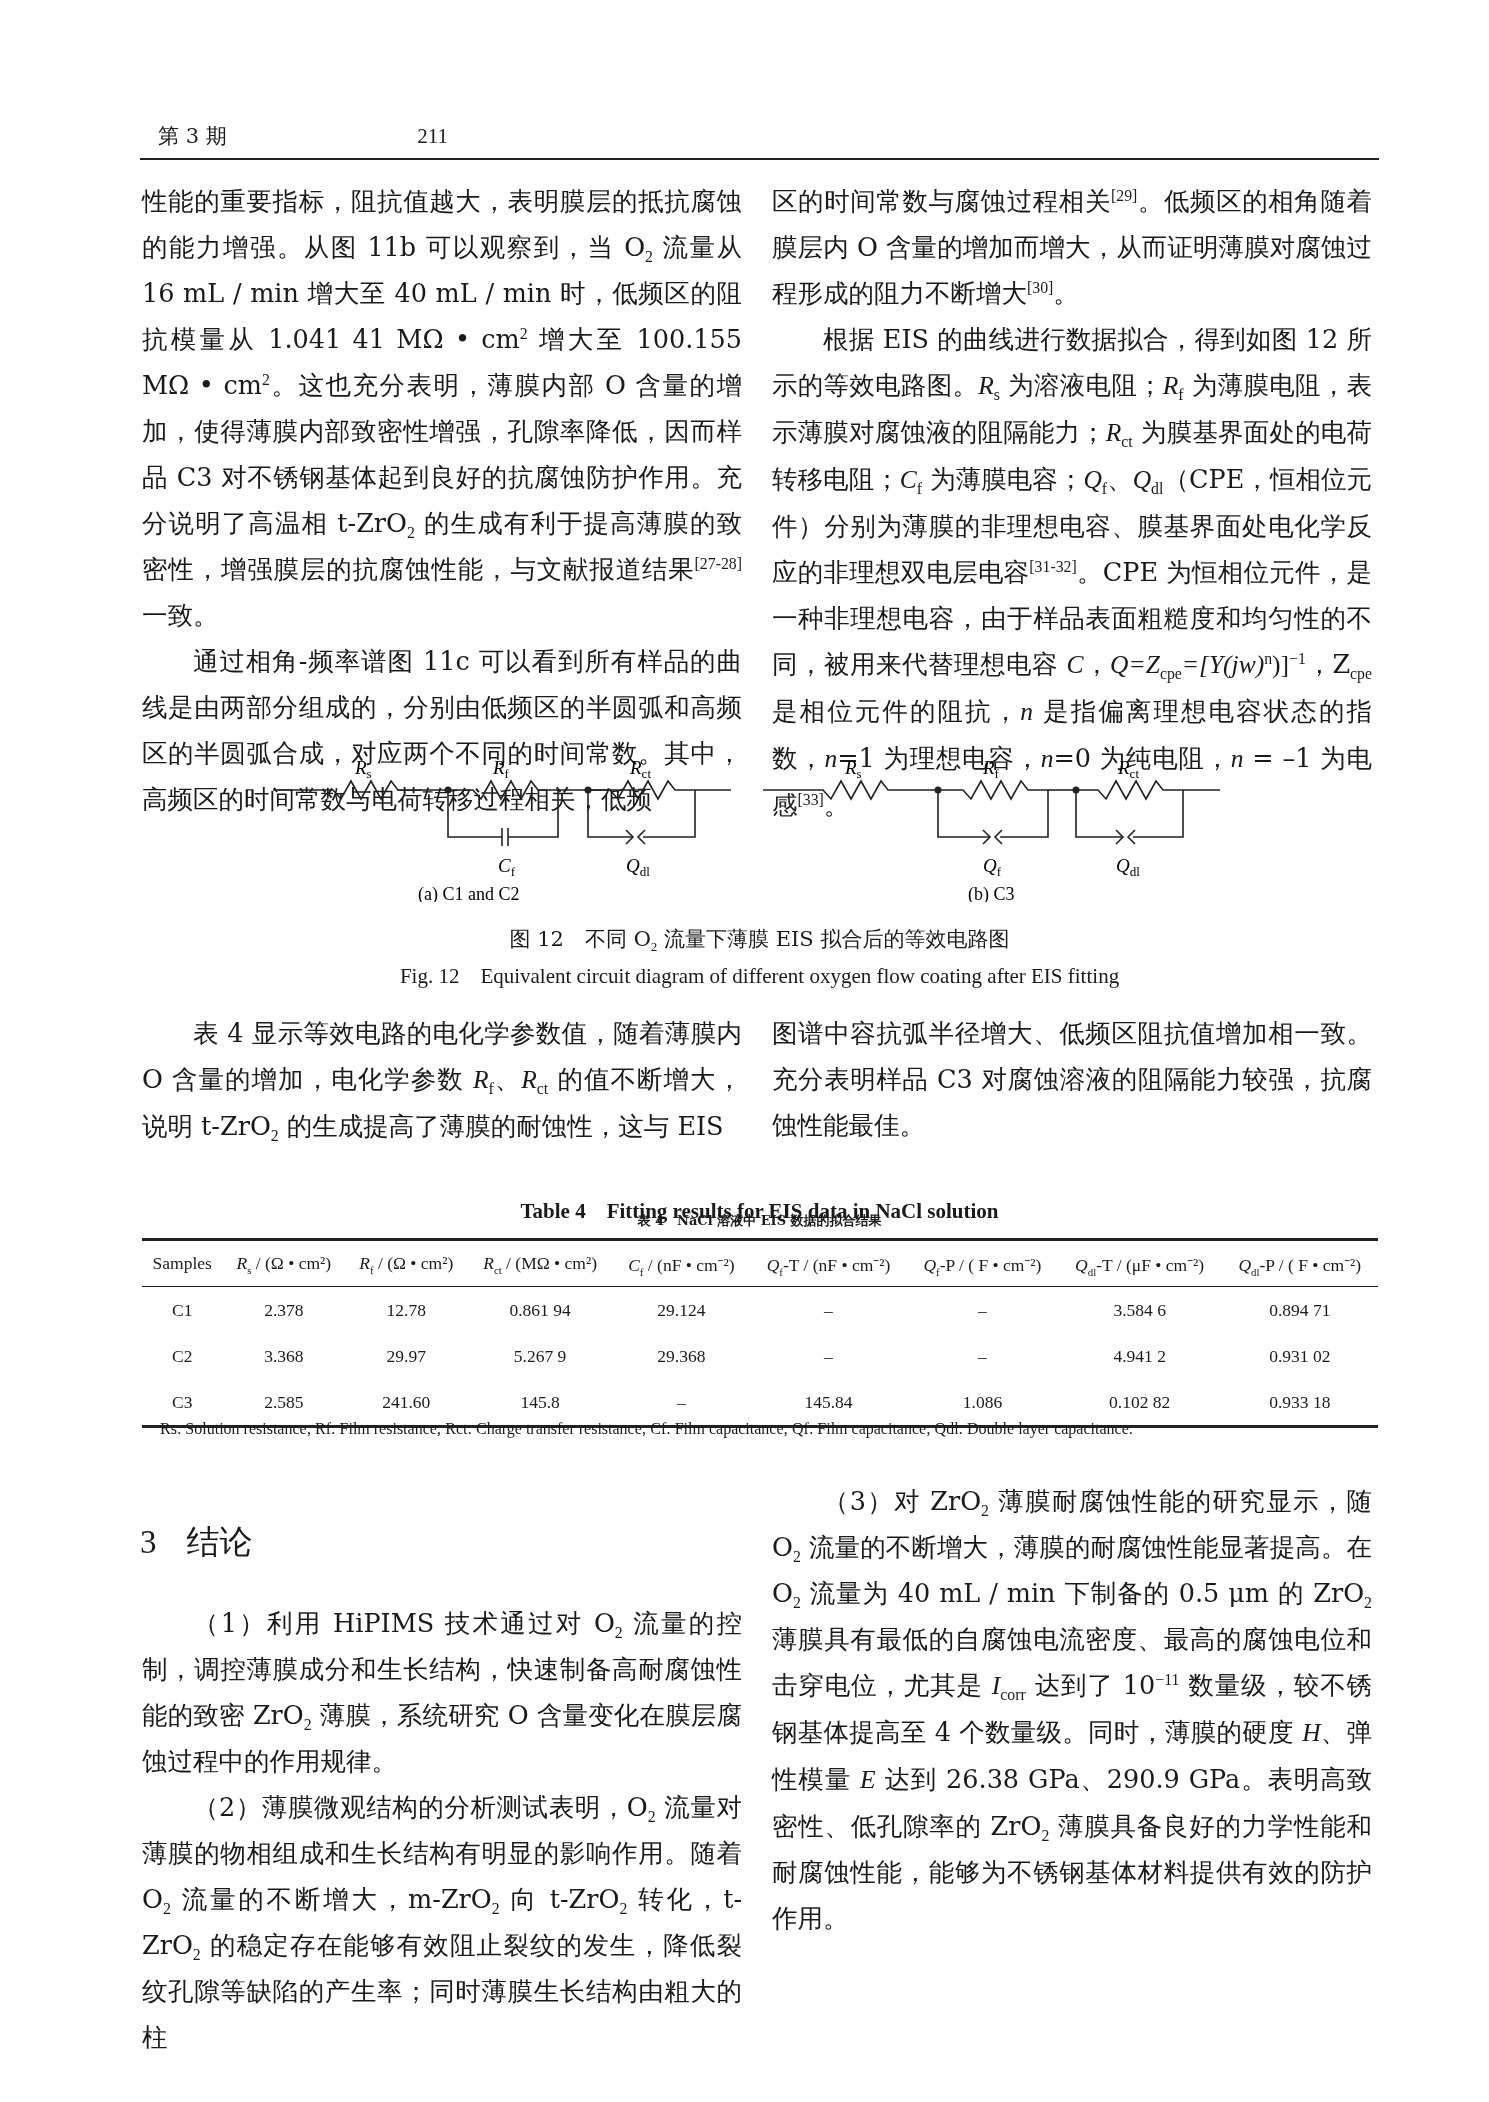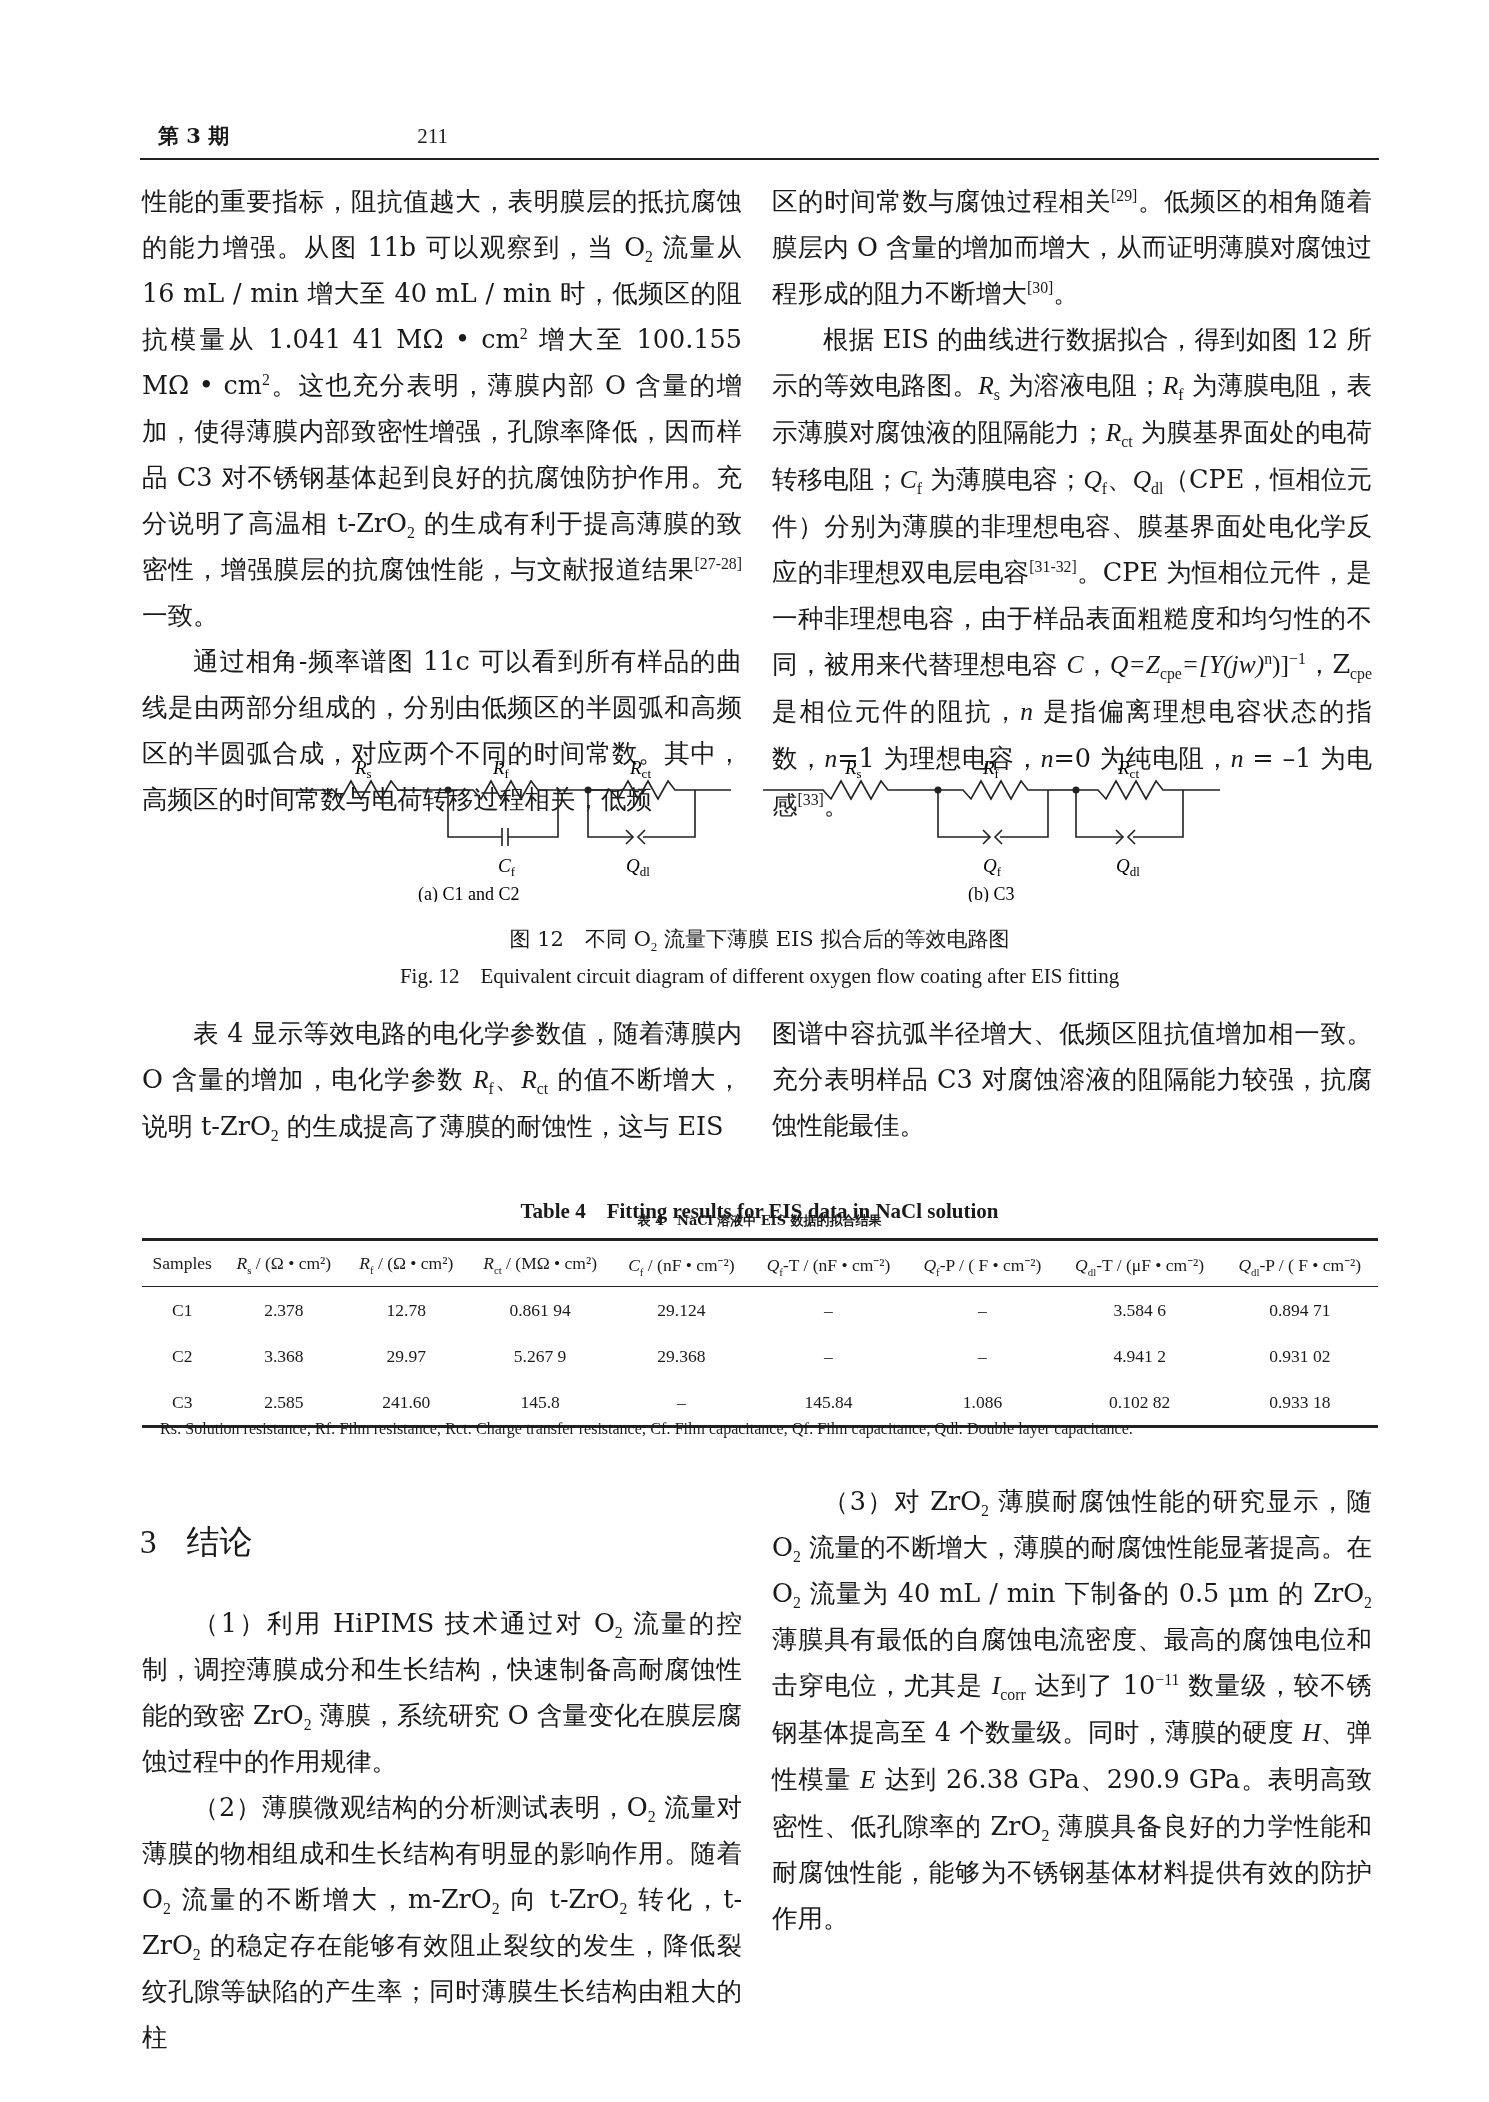--- a/index.html
+++ b/index.html
@@ -1,20 +1,20 @@
 <!DOCTYPE html>
 <html><head>
 <meta charset="utf-8">
 <style>
   html, body { margin:0; padding:0; background:#fff; }
   body { width:1489px; height:2102px; position:relative; overflow:hidden;
          font-family:"DejaVu Serif","Liberation Serif",serif; color:#1a1a1a; }
   .hdr { position:absolute; left:158px; right:110px; top:118px; height:36px;
          font-size:21px; display:flex; align-items:center; }
-  .hdr .issue { width:230px;font-weight:bold; }
+  .hdr .issue { width:230px; }
   .hdr .title { flex:1; }
   .hdr .page { width:60px; text-align:right; font-family:"Liberation Serif",serif; }
   .hdr-rule { position:absolute; left:140px; right:110px; top:158px; border-top:2.5px solid #222; }
   .col { position:absolute; width:600px; font-size:25.5px; line-height:46px; text-align:justify; }
   .col p { margin:0; }
   .ind { text-indent:2em; }
   .lat { font-family:"Liberation Serif",serif; }
   i.v { font-family:"Liberation Serif",serif; font-style:italic; }
   sub, sup { font-size:0.62em; line-height:0; font-family:"Liberation Serif",serif; }
   .fig { position:absolute; top:752px; }

